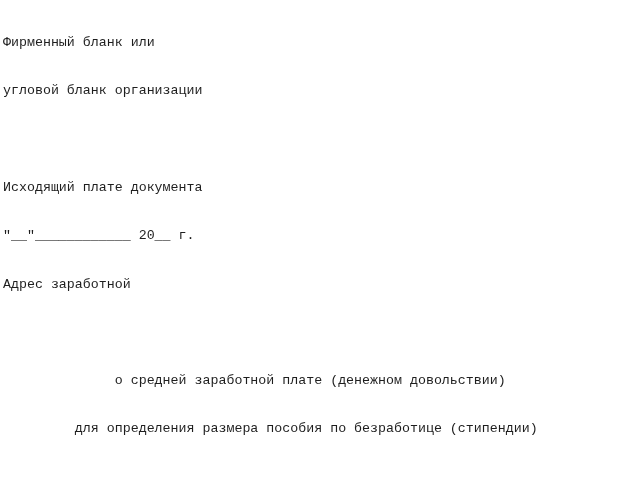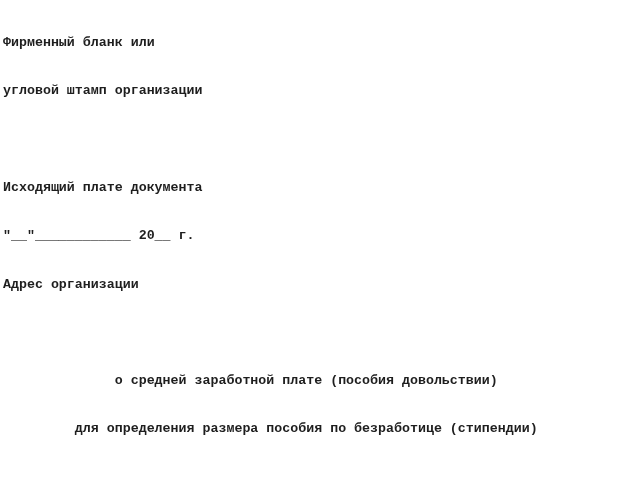--- a/index.html
+++ b/index.html
@@ -6,21 +6,20 @@
     margin: 0;
     padding: 0;
     background: #ffffff;
   }
   .page {
     position: relative;
     width: 564px;
     height: 484px;
     background: #ffffff;
     overflow: hidden;
-    font-weight: bold;
   }
   .doc {
     position: absolute;
     left: 3px;
     top: 3px;
     font-family: "Liberation Mono", "DejaVu Sans Mono", monospace;
     font-size: 13.3px;
     line-height: 16.1px;
     color: #1e1e1e;
     white-space: pre;
@@ -29,27 +28,27 @@
     min-height: 16.1px;
     white-space: pre;
   }
 </style>
 </head>
 <body>
 
 <div class="page">
   <div class="doc">
     <div class="line">Фирменный бланк или</div>
-    <div class="line">угловой штамп организации</div>
+    <div class="line">угловой бланк организации</div>
     <div class="line"></div>
     <div class="line">Исходящий плате документа</div>
     <div class="line">"__"____________ 20__ г.</div>
-    <div class="line">Адрес организации</div>
+    <div class="line">Адрес заработной</div>
     <div class="line"></div>
-    <div class="line">              о средней заработной плате (пособия довольствии)</div>
+    <div class="line">              о средней заработной плате (денежном довольствии)</div>
     <div class="line">         для определения размера пособия по безработице (стипендии)</div>
     
     
     
     
     
     
     
     
     

